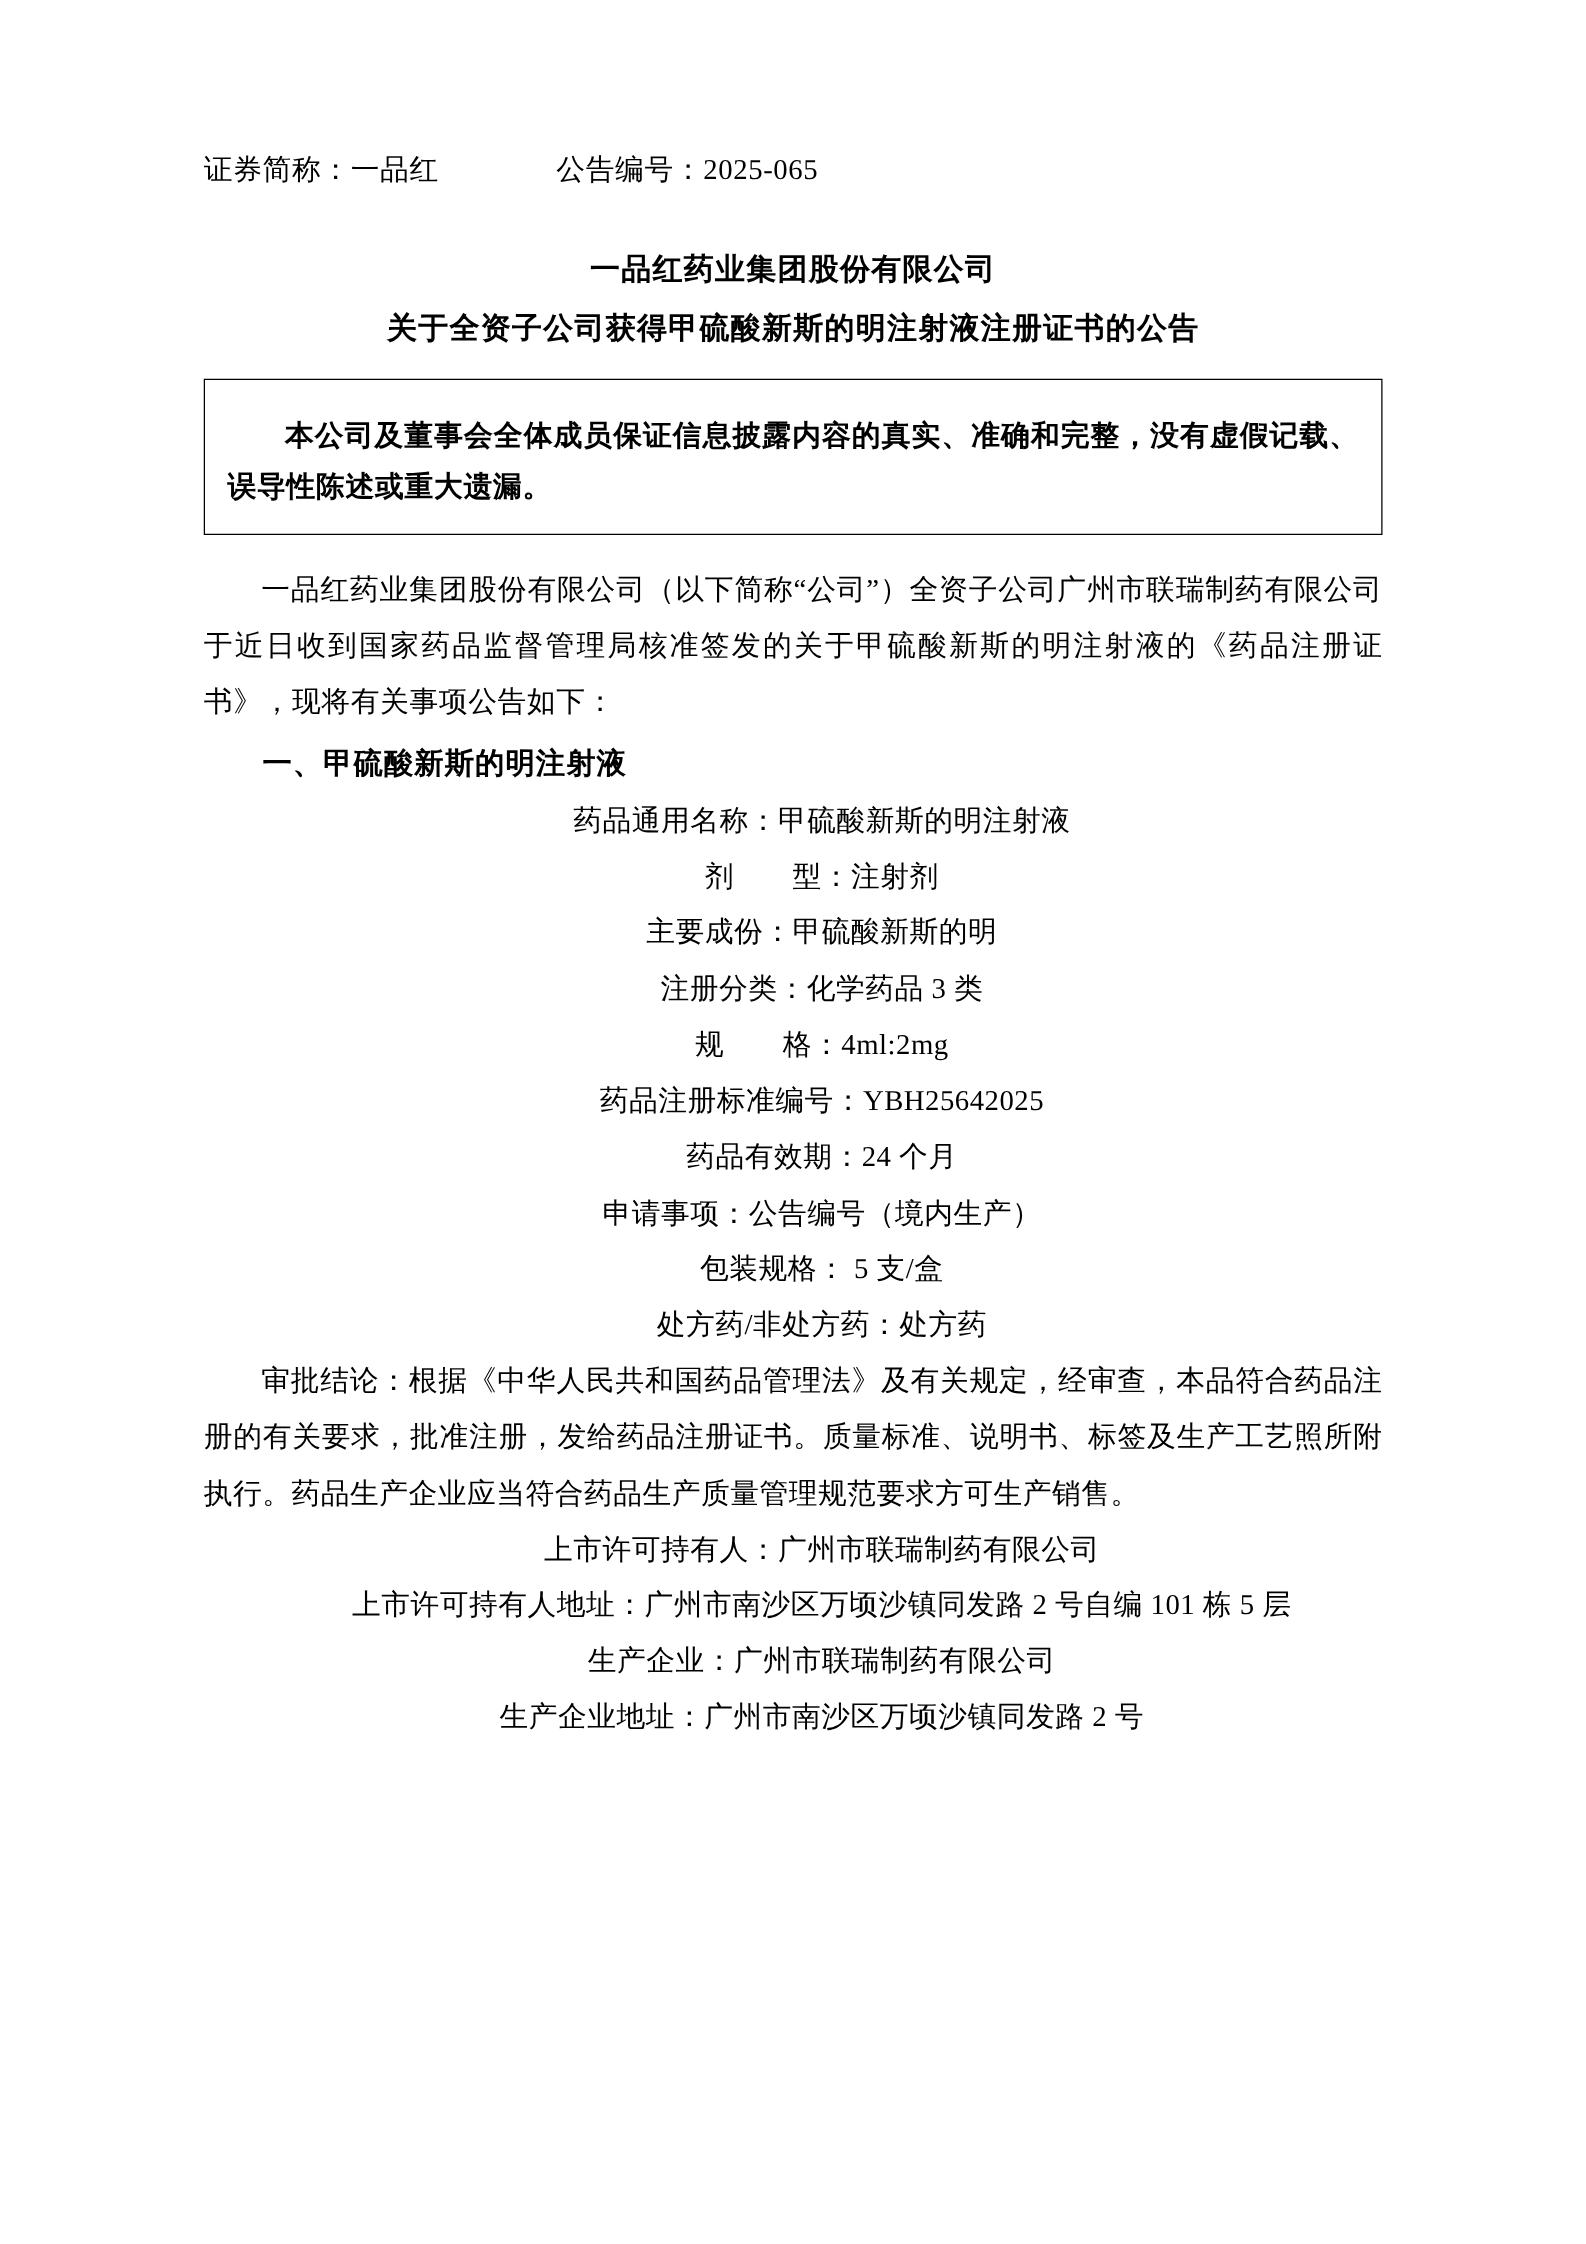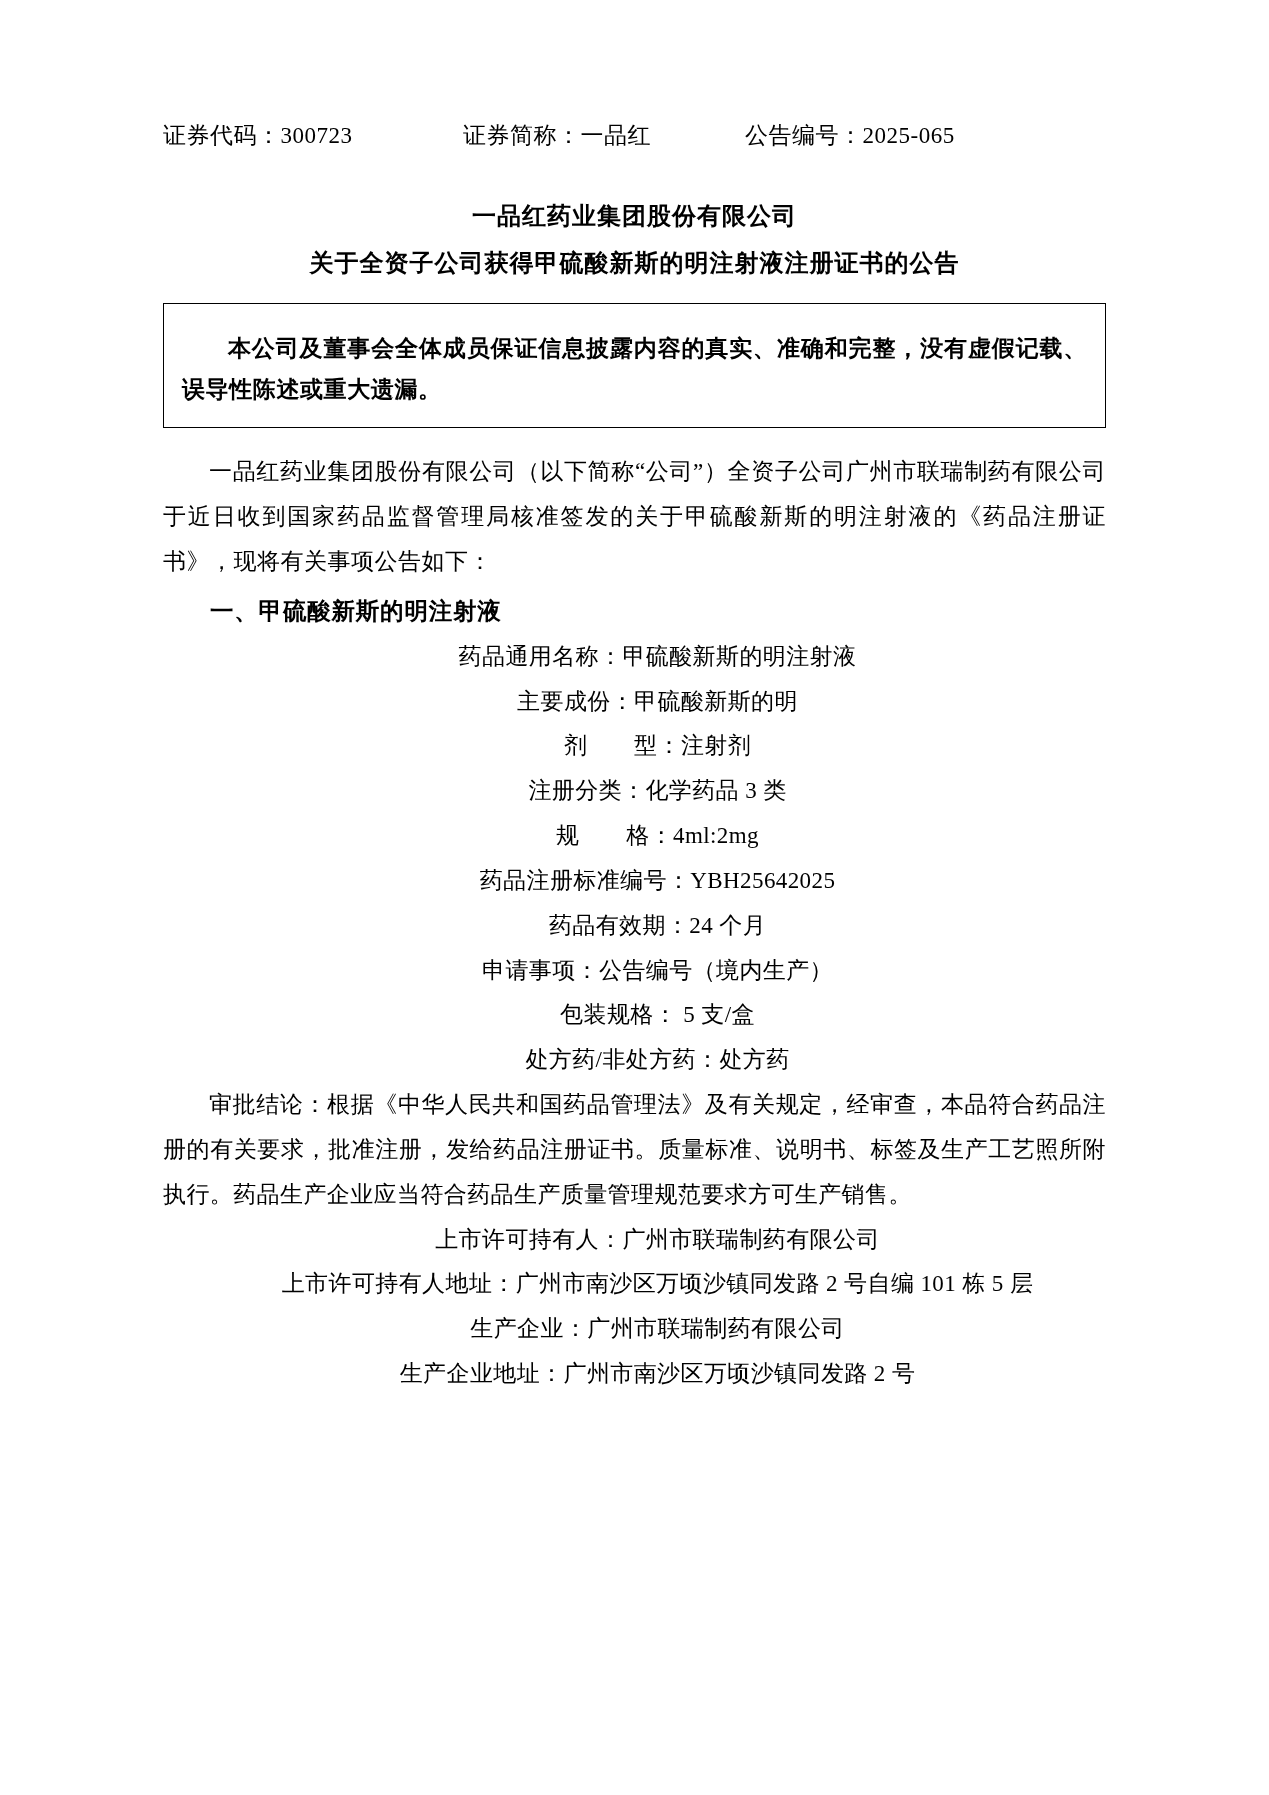--- a/index.html
+++ b/index.html
@@ -110,41 +110,40 @@
     margin: 0;
   }
 </style>
 </head>
 <body>
 
 <div class="page">
   <div class="content">
 
     <div class="doc-header">
-      <div class="h-code">证券代码：300723</div>
       <div class="h-abbr">证券简称：一品红</div>
       <div class="h-notice">公告编号：2025-065</div>
     </div>
 
     <div class="title-block">
       <div class="title-line1">一品红药业集团股份有限公司</div>
       <div class="title-line2">关于全资子公司获得甲硫酸新斯的明注射液注册证书的公告</div>
     </div>
 
     <div class="disclaimer">
       <p>本公司及董事会全体成员保证信息披露内容的真实、准确和完整，没有虚假记载、误导性陈述或重大遗漏。</p>
     </div>
 
     <p class="para">一品红药业集团股份有限公司（以下简称“公司”）全资子公司广州市联瑞制药有限公司于近日收到国家药品监督管理局核准签发的关于甲硫酸新斯的明注射液的《药品注册证书》，现将有关事项公告如下：</p>
 
     <p class="section-title">一、甲硫酸新斯的明注射液</p>
 
     <p class="field">药品通用名称：甲硫酸新斯的明注射液</p>
+    <p class="field">剂　　型：注射剂</p>
     <p class="field">主要成份：甲硫酸新斯的明</p>
-    <p class="field">剂　　型：注射剂</p>
     <p class="field">注册分类：化学药品 3 类</p>
     <p class="field">规　　格：4ml:2mg</p>
     <p class="field">药品注册标准编号：YBH25642025</p>
     <p class="field">药品有效期：24 个月</p>
     <p class="field">申请事项：公告编号（境内生产）</p>
     <p class="field">包装规格： 5 支/盒</p>
     <p class="field">处方药/非处方药：处方药</p>
 
     <p class="para-justify">审批结论：根据《中华人民共和国药品管理法》及有关规定，经审查，本品符合药品注册的有关要求，批准注册，发给药品注册证书。质量标准、说明书、标签及生产工艺照所附执行。药品生产企业应当符合药品生产质量管理规范要求方可生产销售。</p>
 

